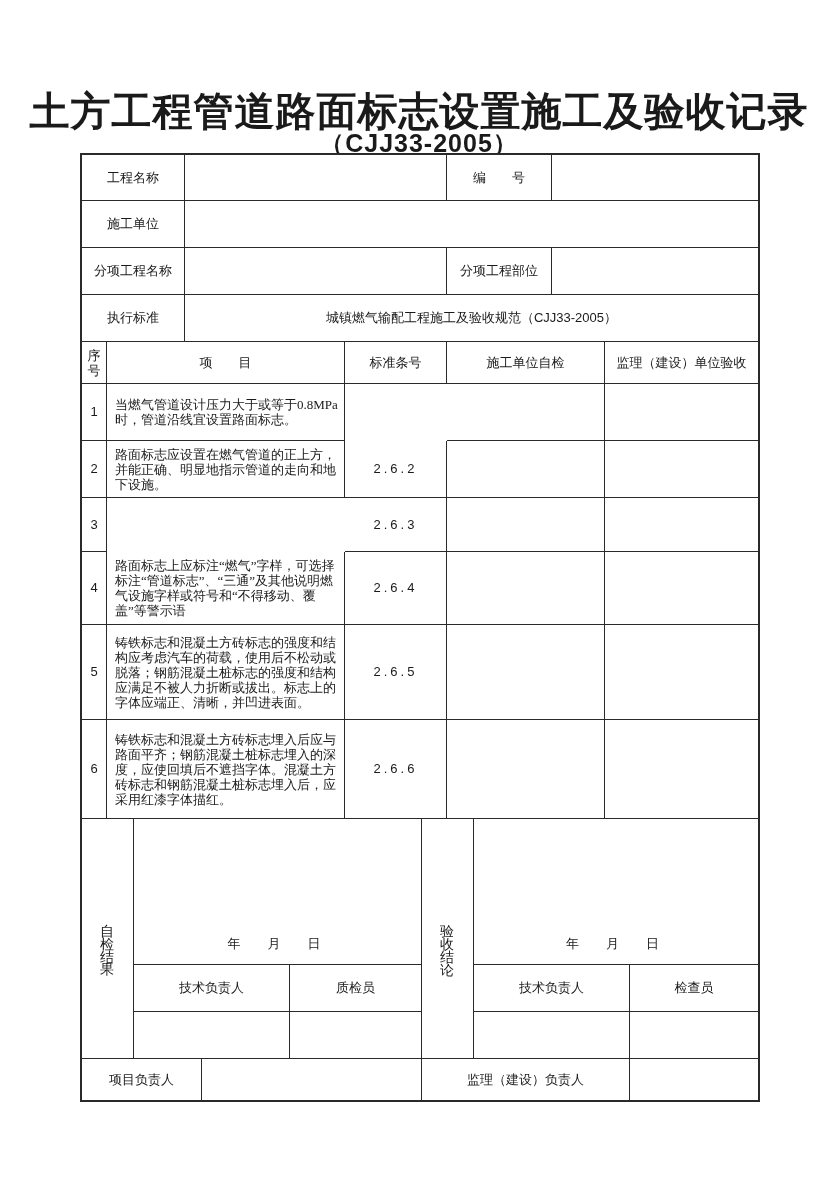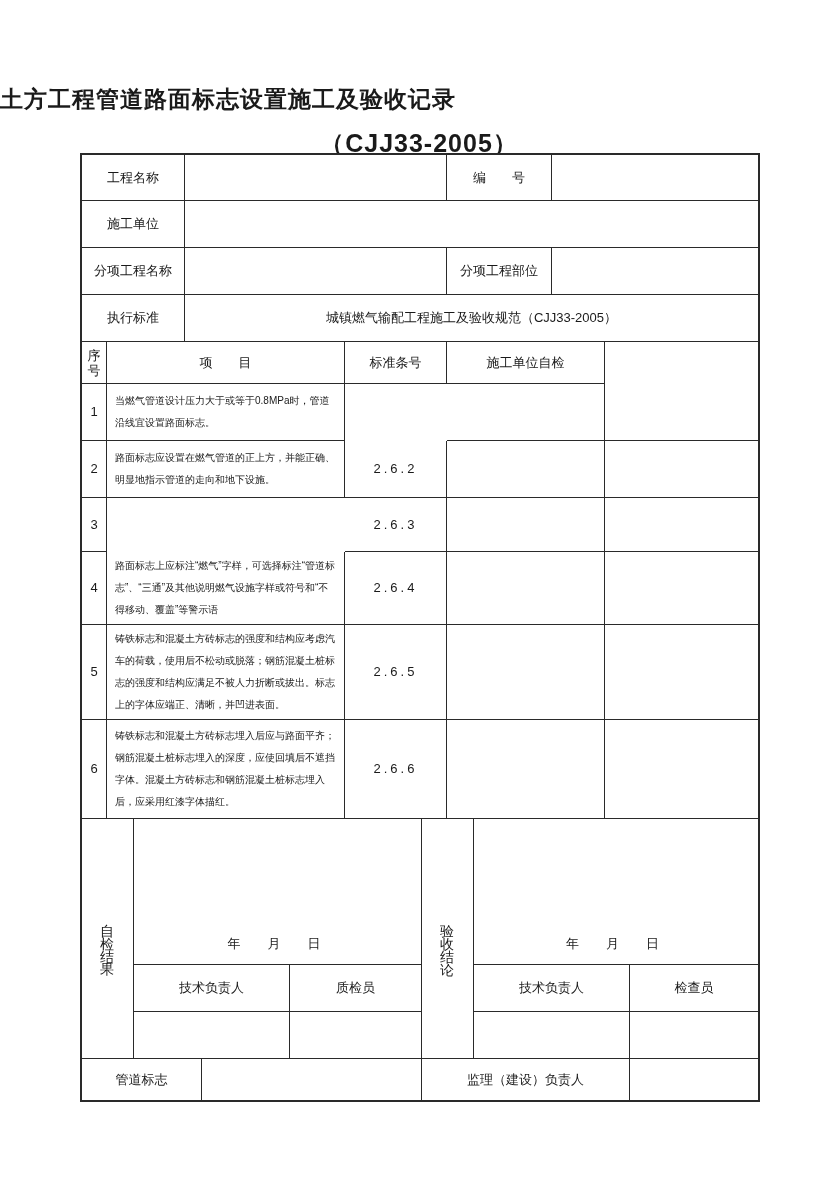--- a/index.html
+++ b/index.html
@@ -4,42 +4,42 @@
 <style>
   html,body{margin:0;padding:0;background:#ffffff;}
   body{
     width:838px;height:1186px;position:relative;overflow:hidden;
     font-family:"Liberation Sans","DejaVu Sans",sans-serif;
     color:#1a1a1a;
   }
   .page{position:absolute;inset:0;background:#ffffff;}
   .title{
     position:absolute;top:84px;left:0;width:100%;
-    text-align:left;font-size:23px;font-weight:bold;letter-spacing:1px;
+    text-align:center;font-size:40px;font-weight:bold;letter-spacing:1px;
   }
   .subtitle{
     position:absolute;top:127px;left:0;width:100%;
     text-align:center;font-size:25px;font-weight:bold;letter-spacing:1px;
   }
   .tbl{
     position:absolute;left:80px;top:153px;width:680px;height:949px;
     box-sizing:border-box;border:2px solid #2a2a2a;background:#ffffff;
   }
   .cell{
     position:absolute;box-sizing:border-box;
     border-right:1px solid #2a2a2a;border-bottom:1px solid #2a2a2a;
     display:flex;align-items:center;justify-content:center;
     font-size:13px;line-height:16px;text-align:center;
     overflow:hidden;
   }
   .nr{border-right:none;}
   .nb{border-bottom:none;}
   .desc{
     justify-content:flex-start;text-align:left;
-    padding:3px 6px 3px 8px;font-size:10px;line-height:22px;
+    padding:3px 6px 3px 8px;font-size:13px;line-height:15px;font-family:Liberation Serif, serif;
   }
   .clause{letter-spacing:3px;}
   .hno{padding:0 5px;line-height:15px;word-break:break-all;}
   .vlab{
     writing-mode:vertical-rl;text-orientation:upright;
     letter-spacing:13px;font-size:14px;line-height:14px;
   }
   .datecell{align-items:flex-end;padding-bottom:12px;letter-spacing:7px;}
 </style>
 </head>
@@ -65,20 +65,21 @@
     <div class="cell" style="left:365px;top:93px;width:105px;height:47px">分项工程部位</div>
     <div class="cell nr" style="left:470px;top:93px;width:206px;height:47px"></div>
 
     <div class="cell" style="left:0;top:140px;width:103px;height:47px">执行标准</div>
     <div class="cell nr" style="left:103px;top:140px;width:573px;height:47px">城镇燃气输配工程施工及验收规范（CJJ33-2005）</div>
 
     <div class="cell hno" style="left:0;top:187px;width:25px;height:42px">序号</div>
     <div class="cell" style="left:263px;top:187px;width:102px;height:42px">标准条号</div>
     <div class="cell" style="left:25px;top:187px;width:238px;height:42px">项　　目</div>
     <div class="cell" style="left:365px;top:187px;width:158px;height:42px">施工单位自检</div>
+    <div class="cell nr" style="left:523px;top:187px;width:153px;height:42px">监理（建设）单位验收</div>
 
     <div class="cell" style="left:0;top:229px;width:25px;height:57px">1</div>
     <div class="cell desc" style="left:25px;top:229px;width:238px;height:57px">当燃气管道设计压力大于或等于0.8MPa时，管道沿线宜设置路面标志。</div>
     <div class="cell" style="left:365px;top:229px;width:158px;height:57px"></div>
     <div class="cell nr" style="left:523px;top:229px;width:153px;height:57px"></div>
 
     <div class="cell" style="left:0;top:286px;width:25px;height:57px">2</div>
     <div class="cell desc" style="left:25px;top:286px;width:238px;height:57px">路面标志应设置在燃气管道的正上方，并能正确、明显地指示管道的走向和地下设施。</div>
     <div class="cell clause" style="left:263px;top:286px;width:102px;height:57px">2.6.2</div>
     <div class="cell" style="left:365px;top:286px;width:158px;height:57px"></div>
@@ -118,19 +119,19 @@
 
     <div class="cell" style="left:340px;top:664px;width:52px;height:240px">
       <span class="vlab">验收结论</span>
     </div>
     <div class="cell nr datecell" style="left:392px;top:664px;width:284px;height:146px">年　月　日</div>
     <div class="cell" style="left:392px;top:810px;width:156px;height:47px">技术负责人</div>
     <div class="cell nr" style="left:548px;top:810px;width:128px;height:47px">检查员</div>
     <div class="cell" style="left:392px;top:857px;width:156px;height:47px"></div>
     <div class="cell nr" style="left:548px;top:857px;width:128px;height:47px"></div>
 
-    <div class="cell nb" style="left:0;top:904px;width:120px;height:41px">管道标志</div>
+    <div class="cell nb" style="left:0;top:904px;width:120px;height:41px">项目负责人</div>
     <div class="cell nb" style="left:120px;top:904px;width:220px;height:41px"></div>
     <div class="cell nb" style="left:340px;top:904px;width:208px;height:41px">监理（建设）负责人</div>
     <div class="cell nr nb" style="left:548px;top:904px;width:128px;height:41px"></div>
 
   </div>
 </div>
 
 </body></html>

